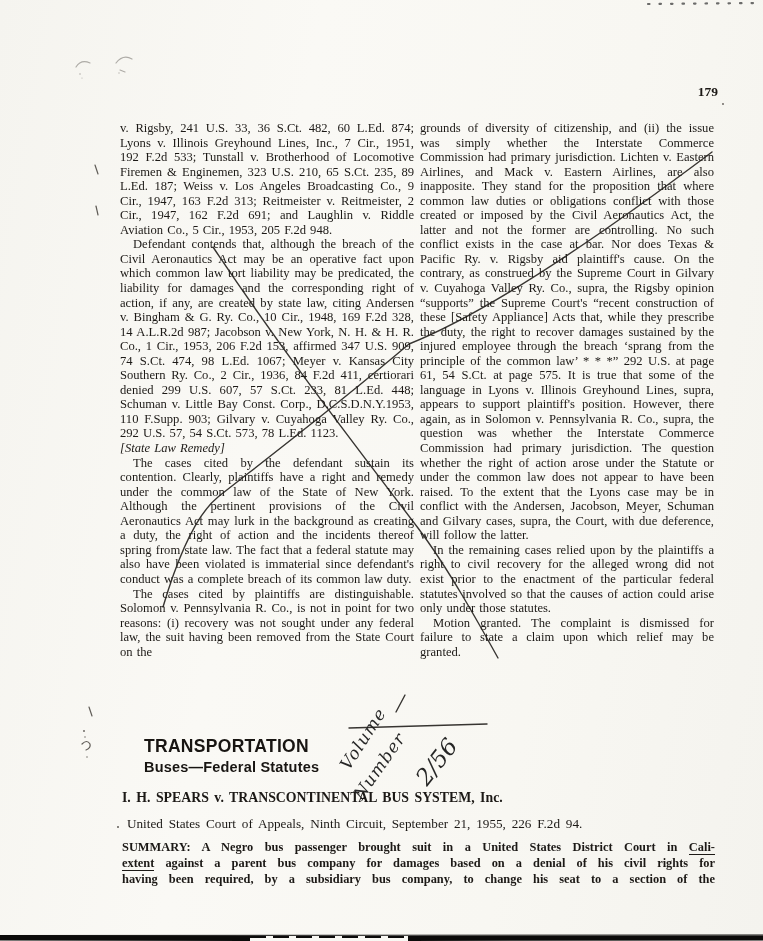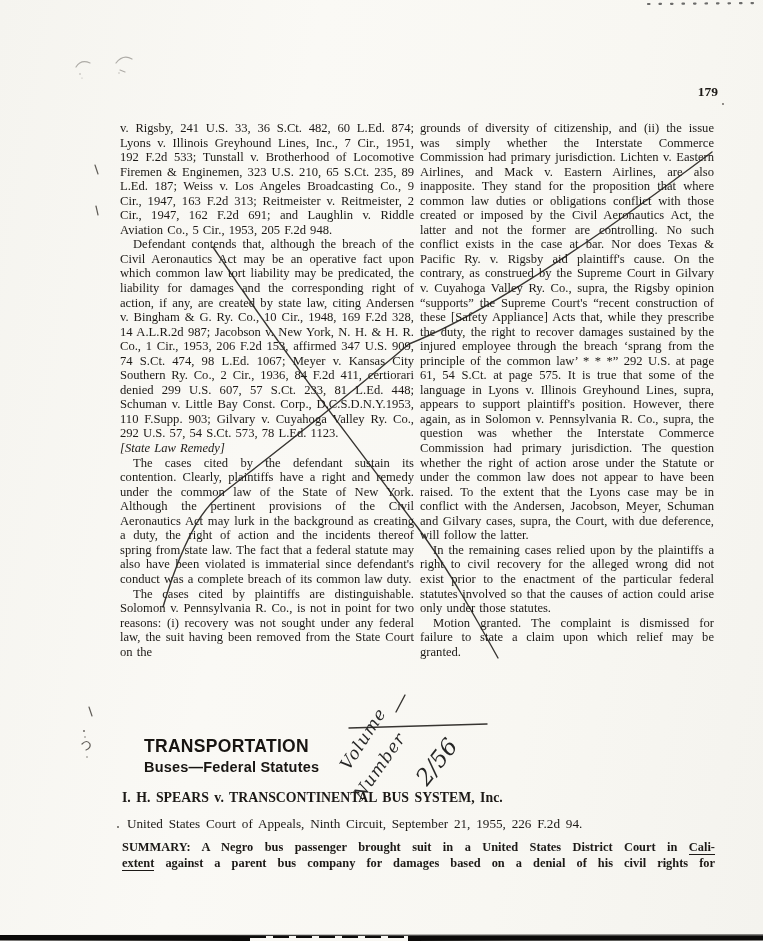--- a/index.html
+++ b/index.html
@@ -52,20 +52,21 @@
       <p class="para ind">Motion granted. The complaint is dismissed for failure to state a claim upon which relief may be granted.</p>
     </div>
 
   <div class="abs topic">TRANSPORTATION</div>
   <div class="abs subtopic">Buses—Federal Statutes</div>
   <div class="abs case-title">I. H. SPEARS v. TRANSCONTINENTAL BUS SYSTEM, Inc.</div>
   <div class="abs court-line">United States Court of Appeals, Ninth Circuit, September 21, 1955, 226 F.2d 94.</div>
   <div class="abs summary">
       <div class="sum-line"><span>SUMMARY: A Negro bus passenger brought suit in a United States District Court in </span><span class="u">Cali-</span></div>
       <div class="sum-line"><span class="u">extent</span><span> against a parent bus company for damages based on a denial of his civil rights for</span></div>
+      <div class="sum-line"><span>having been required, by a subsidiary bus company, to change his seat to a section of the</span></div>
     </div>
 
   <svg class="overlay" width="763" height="941" viewBox="0 0 763 941">
 
     <line x1="648" y1="4" x2="760" y2="3" stroke="#4a4a4a" stroke-width="2.2" stroke-dasharray="1.5,10" stroke-linecap="round" opacity="0.8"></line>
 
     <g stroke="#23201d" fill="none" stroke-width="1.4" stroke-linecap="round" opacity="0.9">
       <path d="M213,247 C285,355 355,445 418,528 C448,568 478,622 498,658"></path>
       <path d="M712,152 C615,225 495,310 409,344 C335,407 252,470 218,497 C197,514 179,553 163,607"></path>
       <path d="M349,728 L487,724"></path>

